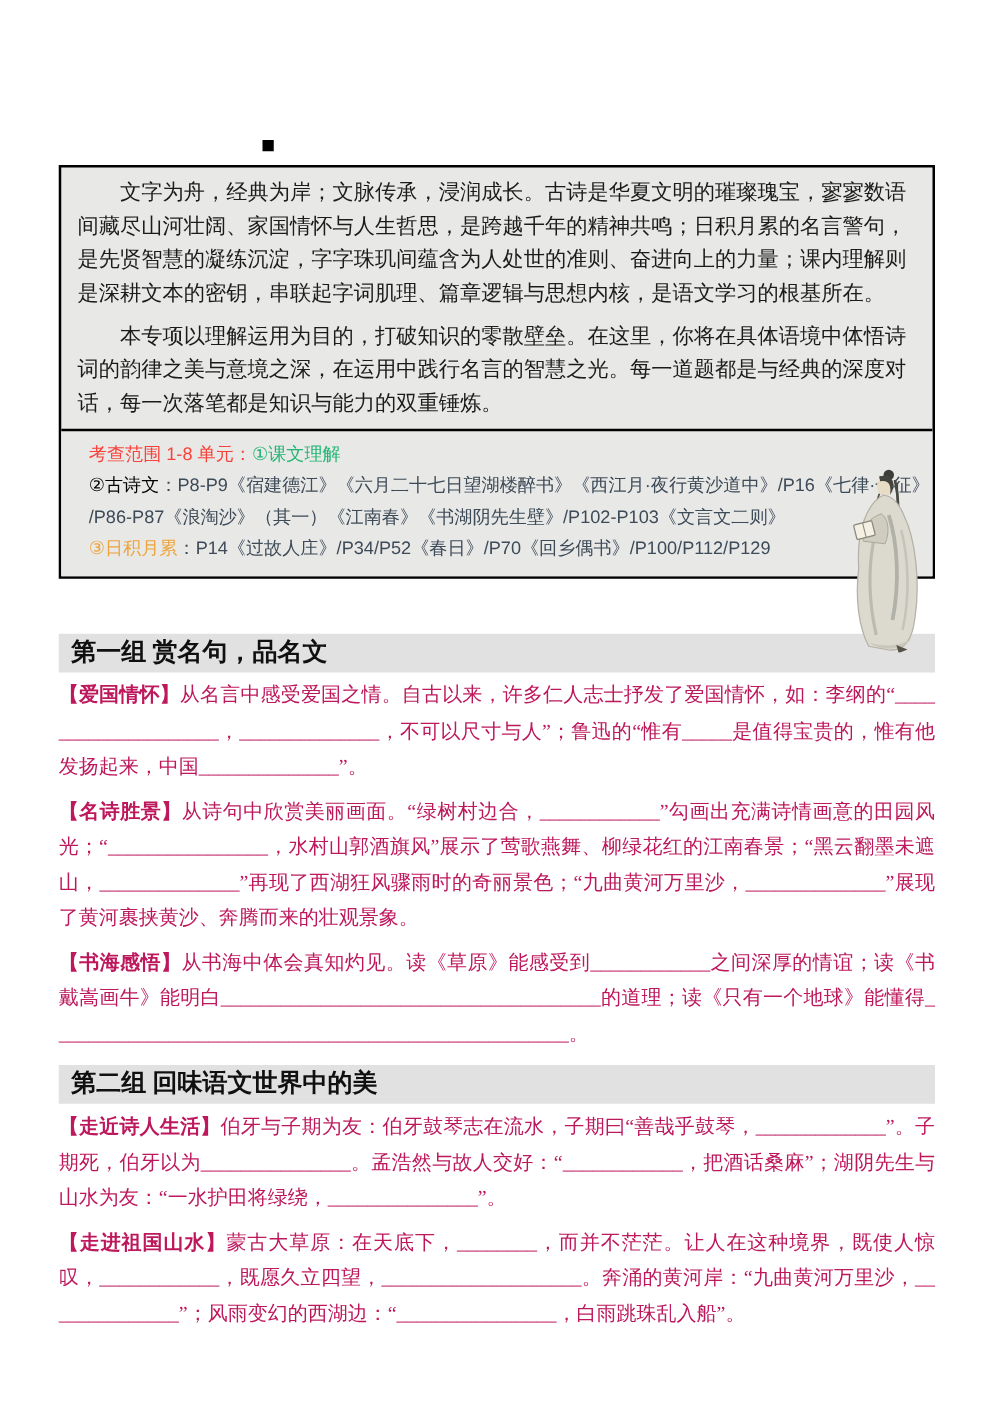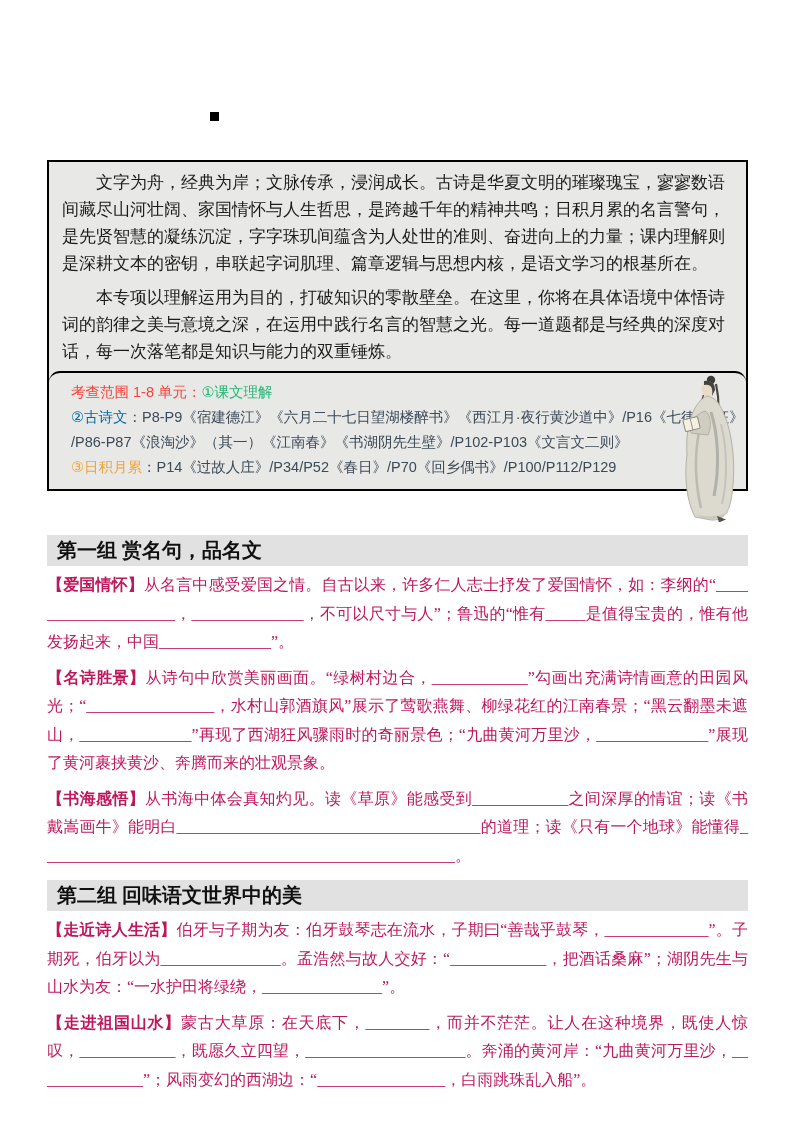--- a/index.html
+++ b/index.html
@@ -1,38 +1,38 @@
 <!DOCTYPE html>
 <html><head>
 <meta charset="utf-8">
 <style>
   html,body{margin:0;padding:0;background:#ffffff;}
   body{
     width:793px;height:1122px;position:relative;overflow:hidden;
     font-family:"Liberation Serif","DejaVu Serif",serif;color:#151515;
   }
   .bullet-square{position:absolute;left:210px;top:112px;width:9px;height:9px;background:#000;}
-  .content{position:absolute;left:47px;top:160px;width:701px;}
+  .content{position:absolute;left:47px;top:132px;width:701px;}
   
   .intro-box{border:2px solid #000;background:#e8e8e7;box-sizing:border-box;width:701px;}
   .intro-box p.intro{
     margin:7px 13px 6px 13px;text-indent:2em;
     font-size:17px;line-height:27px;color:#1b1b1b;
     font-family:"DejaVu Serif","Liberation Serif",serif;
   }
   .scope{
     border-top:2px solid #000;background:#e8e8e7;
     padding:7px 10px 9px 22px;
     font-family:"Liberation Sans","DejaVu Sans",sans-serif;
-    font-size:14.5px;line-height:25px;color:#3d4a57;border-radius:11px;
+    font-size:14.5px;line-height:25px;color:#3d4a57;
   }
   .scope .ln{white-space:nowrap;overflow:hidden;}
   .c-red{color:#f9423a;}
   .c-green{color:#21b573;}
-  .c-blue{color:#0369a1;}
+  .c-blue{color:#000000;}
   .c-orange{color:#eda43c;}
   
   .group-bar{
     background:#e1e1e1;color:#101010;
     font-weight:bold;font-size:20px;line-height:31px;height:31px;
     padding-left:10px;box-sizing:border-box;width:701px;
   }
   .bar-1{margin-top:44px;}
   .bar-2{margin-top:10px;}
   

